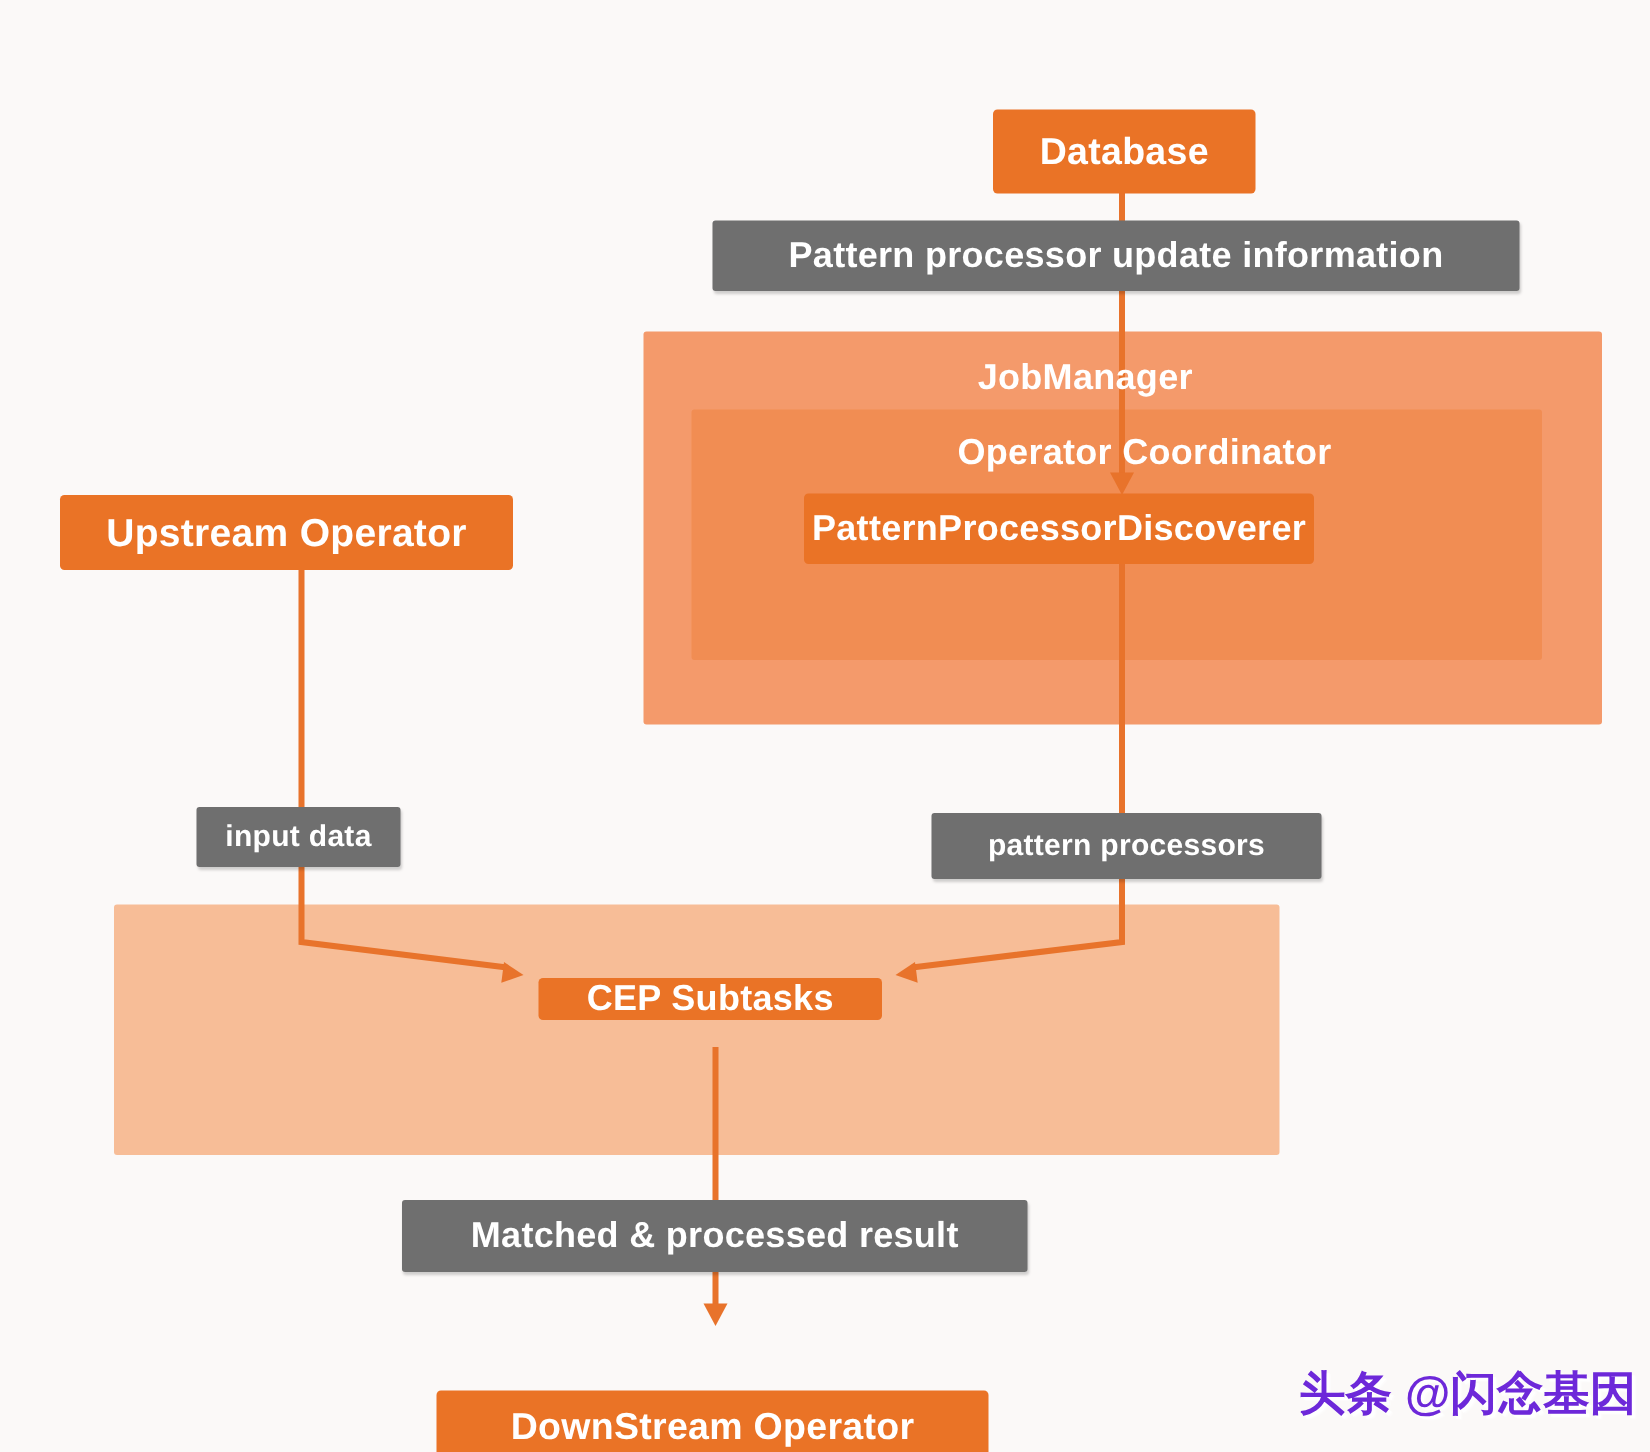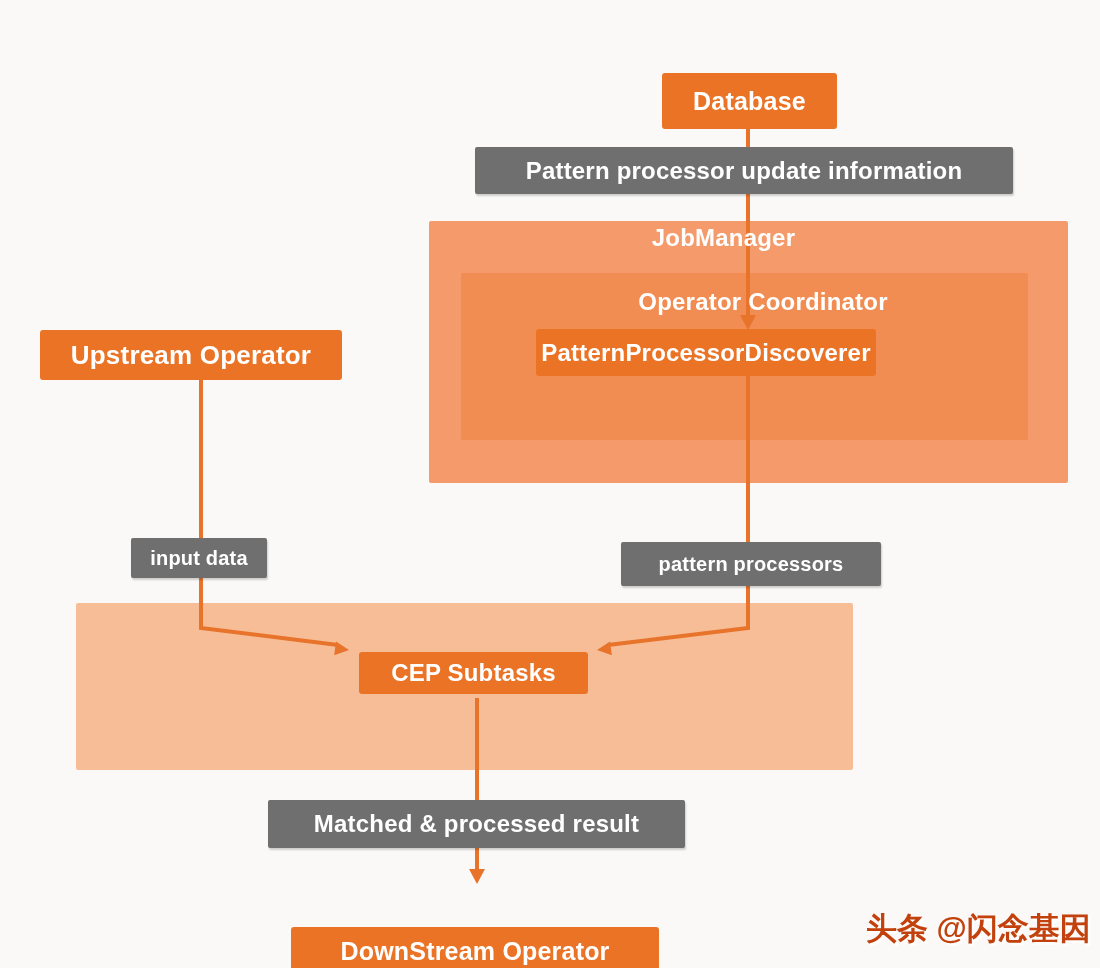--- a/index.html
+++ b/index.html
@@ -62,21 +62,21 @@
 
   .fs20 { font-size: 20px; margin-top: 16px; }
   .fs24 { font-size: 24px; }
   .fs25 { font-size: 25px; margin-top: 40px; }
   .fs26 { font-size: 26px; }
 
   .watermark {
     z-index: 4;
     font-size: 31px;
     font-weight: 700;
-    color: #c2410c;
+    color: #6d28d9;
     text-shadow: 2px 2px 0 rgba(255,255,255,0.85), 3px 3px 1px rgba(255,255,255,0.5);
     white-space: nowrap;
   }
 </style>
 </head>
 <body>
 
 <div class="stage">
 
   <div class="abs container-jm" style="left:429px; top:221px; width:639px; height:262px;"></div>
@@ -91,30 +91,30 @@
     <polyline class="edge-line" points="748,376 748,628 608,645"></polyline>
     <polygon class="edge-head" points="597,650 610.0,641.4 611.8,655.2"></polygon>
 
     <polyline class="edge-line" points="201,380 201,628 338,645"></polyline>
     <polygon class="edge-head" points="349,650 334.2,655.2 336.0,641.4"></polygon>
 
     <line class="edge-line" x1="477" y1="698" x2="477" y2="870"></line>
     <polygon class="edge-head" points="469,869 485,869 477,884"></polygon>
   </svg>
 
-  <div class="abs container-title fs24" style="left:429px; top:219px; width:589px; height:38px;">JobManager</div>
+  <div class="abs container-title fs24" style="left:429px; top:233px; width:589px; height:38px;">JobManager</div>
   <div class="abs container-title fs24" style="left:461px; top:284px; width:604px; height:36px;">Operator Coordinator</div>
 
   <div class="abs node fs25" style="left:662px; top:33px; width:175px; height:56px;">Database</div>
 
   <div class="abs node fs24" style="left:536px; top:329px; width:340px; height:47px;">PatternProcessorDiscoverer</div>
 
   <div class="abs node fs26" style="left:40px; top:330px; width:302px; height:50px;">Upstream Operator</div>
 
-  <div class="abs node fs24" style="left:359px; top:652px; width:229px; height:42px;">CEP Subtasks</div>
+  <div class="abs node fs24" style="left:359px; top:652px; width:229px; height:28px;">CEP Subtasks</div>
 
   <div class="abs node fs25" style="left:291px; top:887px; width:368px; height:49px;">DownStream Operator</div>
 
   <div class="abs edge-label fs24" style="left:475px; top:147px; width:538px; height:47px;">Pattern processor update information</div>
 
   <div class="abs edge-label fs20" style="left:131px; top:522px; width:136px; height:40px;">input data</div>
 
   <div class="abs edge-label fs20" style="left:621px; top:526px; width:260px; height:44px;">pattern processors</div>
 
   <div class="abs edge-label fs24" style="left:268px; top:800px; width:417px; height:48px;text-align:center;">Matched &amp; processed result</div>

